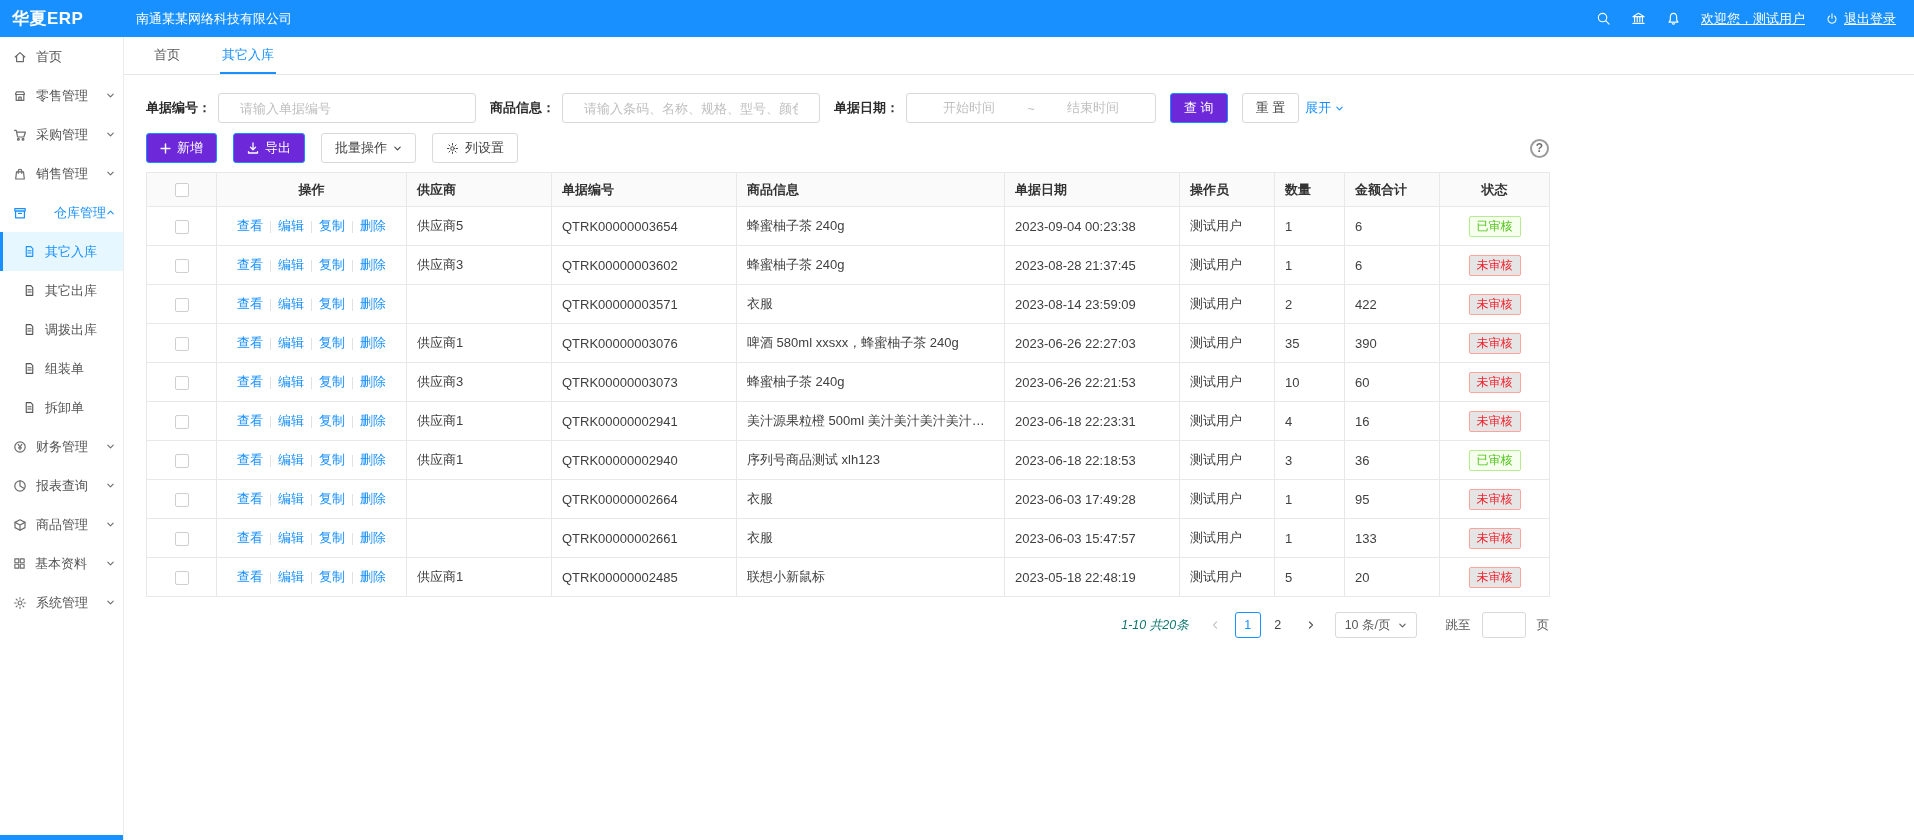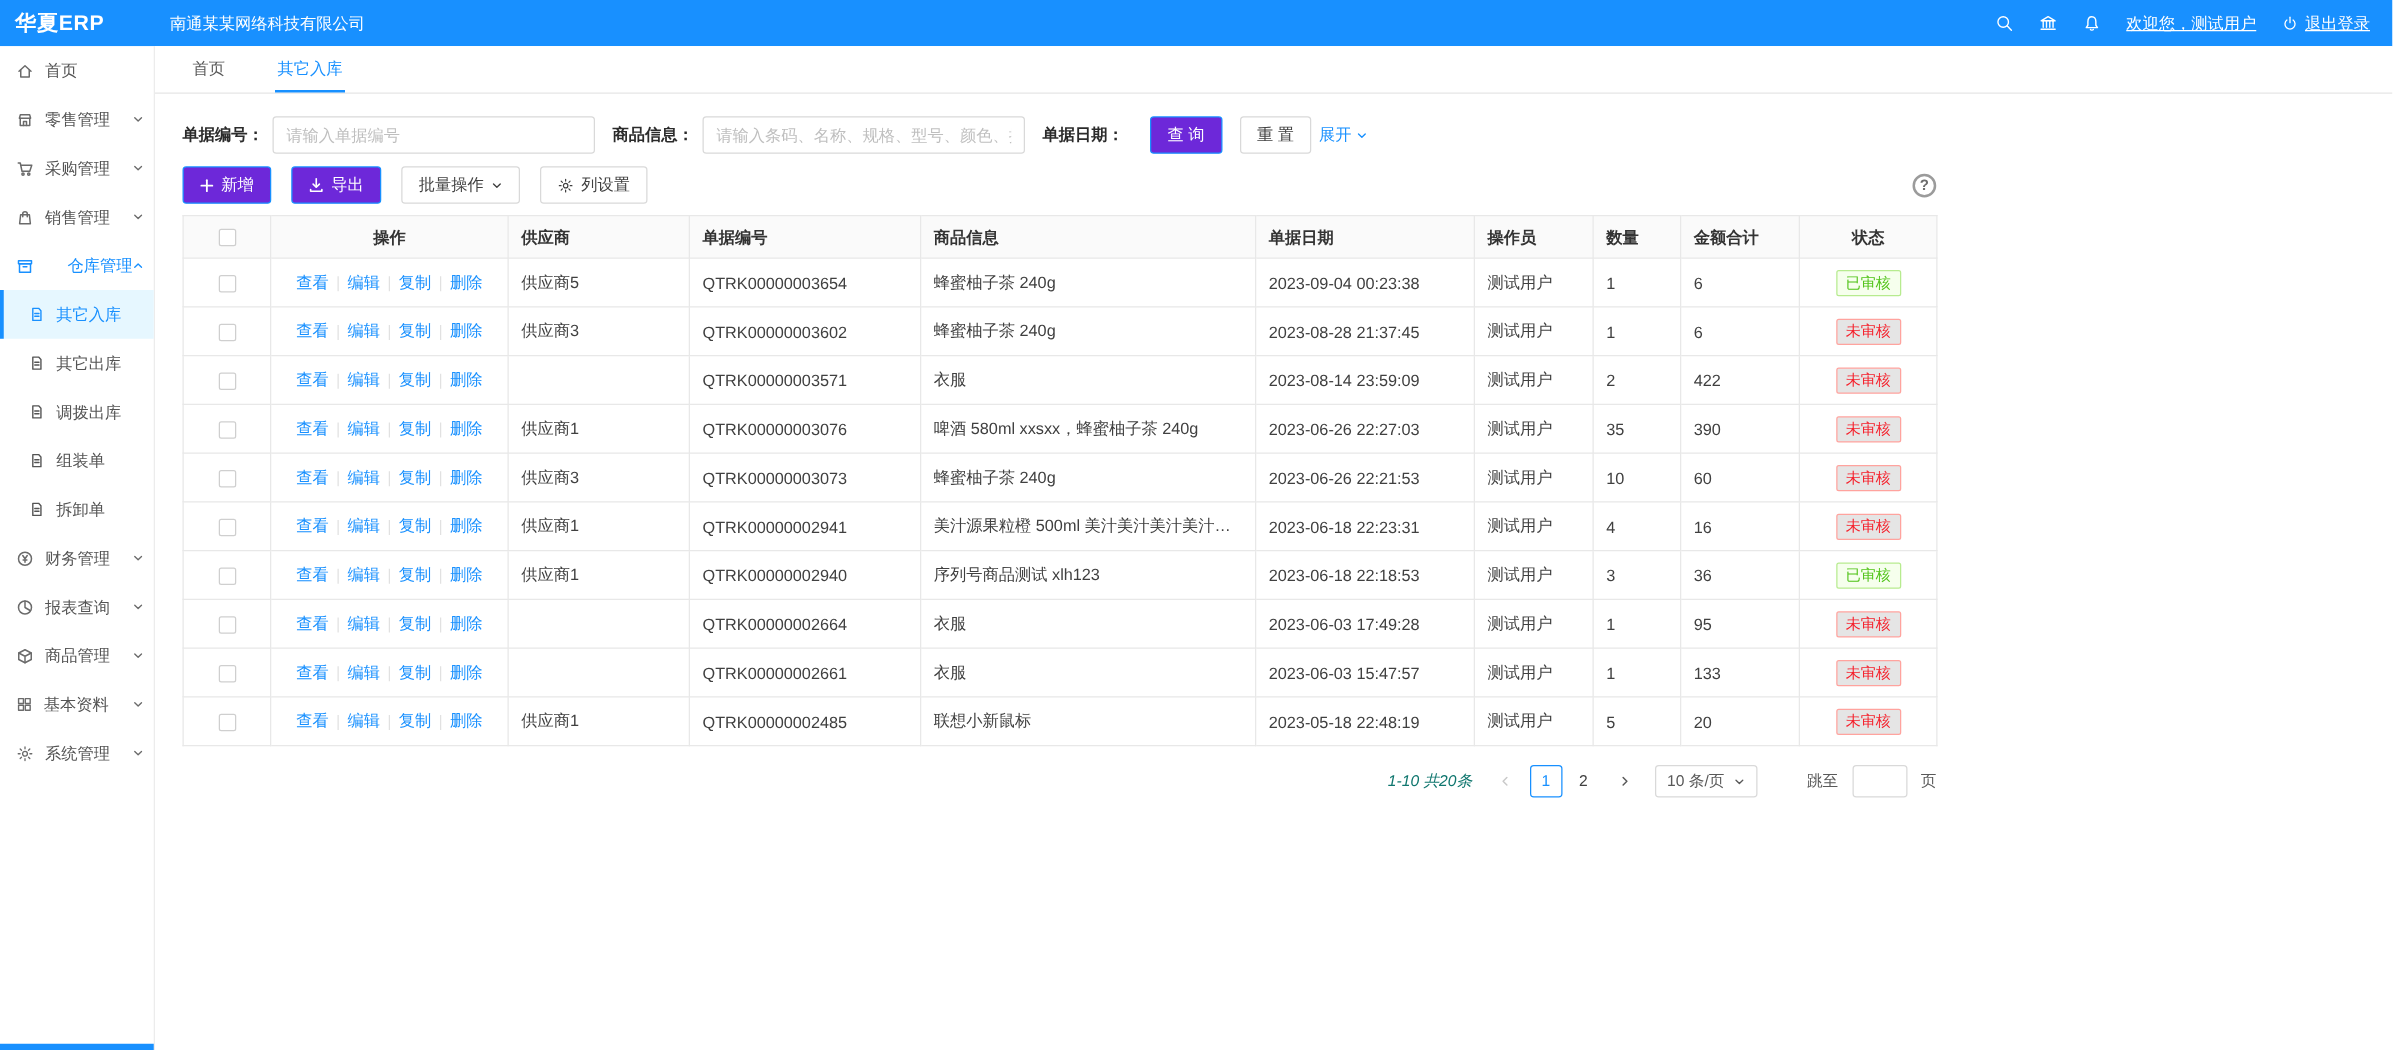--- a/index.html
+++ b/index.html
@@ -36,21 +36,21 @@
   .tabbar { height:38px; border-bottom:1px solid #e6e6e6; display:flex; align-items:stretch; padding-left:28px; gap:38px; background:#fff; }
   .tab { display:flex; align-items:center; color:#595959; cursor:pointer; border-bottom:2px solid transparent; padding:0 2px; font-size:13px; }
   .tab.active { color:#1890ff; border-bottom-color:#1890ff; }
 
   .content { padding-left:22px; }
 
   
   .filter-row { display:flex; align-items:center; margin-top:18px; }
   .filter-group { display:flex; align-items:center; margin-right:14px; }
   .filter-group label { font-weight:600; color:#2b2b2b; margin-right:7px; white-space:nowrap; }
-  .input { height:30px; border:1px solid #d9d9d9; border-radius:3px; padding:0 10px; font-size:13px; color:#404040; background:#fff; }
+  .input { height:30px; border:1px solid #d9d9d9; border-radius:3px; padding:0 21px; font-size:13px; color:#404040; background:#fff; }
   .input::placeholder { color:#bfbfbf; }
   .w258 { width:258px; }
   .date-range { width:250px; height:30px; border:1px solid #d9d9d9; border-radius:3px; display:flex; align-items:center; padding:0 8px; cursor:text; }
   .date-range .ph { flex:1; text-align:center; color:#bfbfbf; font-size:13px; }
   .date-range .sep { color:#bfbfbf; padding:0 4px; }
 
   .btn { height:30px; padding:0 13px; border:1px solid #d9d9d9; background:#fff; border-radius:3px; font-size:13px; display:inline-flex; align-items:center; gap:6px; cursor:pointer; color:#404040; white-space:nowrap; }
   .btn.primary { background:#6d28d9; border-color:#1890ff; color:#fff; }
   .mr14 { margin-right:14px; }
   .expand-link { color:#1890ff; display:inline-flex; align-items:center; gap:4px; cursor:pointer; margin-left:6px; font-size:13px; }
@@ -73,21 +73,21 @@
   .badge-red { color:#f5222d; border-color:#ffa39e; background:#e5e5e5; }
 
   
   .pagination { display:flex; align-items:center; justify-content:flex-end; width:1403px; margin-top:15px; gap:6px; font-size:12.5px; color:#595959; }
   .pg-total { margin-right:8px; color:#0f766e;font-style:italic; }
   .pg-btn { width:24px; height:26px; display:inline-flex; align-items:center; justify-content:center; cursor:pointer; color:#595959; }
   .pg-btn.disabled { color:#c9c9c9; cursor:default; }
   .pg-num { display:inline-flex; width:26px; height:26px; align-items:center; justify-content:center; margin:0 2px; border-radius:3px; cursor:pointer; color:#404040; border:1px solid transparent; }
   .pg-num.active { border-color:#1890ff; color:#1890ff; }
   .page-size { height:26px; border:1px solid #d9d9d9; border-radius:3px; padding:0 9px; display:inline-flex; align-items:center; gap:7px; color:#595959; cursor:pointer; margin:0 6px; }
-  .jump-label { margin-left:16px;padding-left:12px; }
+  .jump-label { margin-left:5px;padding-left:12px; }
   .jump-input { width:44px; height:26px; border:1px solid #d9d9d9; border-radius:3px; margin:0 5px; }
 </style>
 </head>
 <body>
 
 <div class="app">
 
   <header class="app-header">
     <div class="logo">华夏ERP</div>
     <div class="company">南通某某网络科技有限公司</div>
@@ -342,20 +342,25 @@
           <div class="filter-group">
             <label>单据编号：</label>
             <input class="input w258" placeholder="请输入单据编号" style="">
           </div>
           <div class="filter-group">
             <label>商品信息：</label>
             <input class="input w258" placeholder="请输入条码、名称、规格、型号、颜色、扩展..." style="">
           </div>
           <div class="filter-group">
             <label>单据日期：</label>
+            <div class="date-range">
+              <span class="ph">开始时间</span>
+              <span class="sep">~</span>
+              <span class="ph">结束时间</span>
+            </div>
           </div>
           <button class="btn primary mr14">查 询</button>
           <button class="btn">重 置</button>
           <a class="expand-link">
             <span>展开</span>
             <span class="icon">
                 <svg viewBox="0 0 10 10" width="9" height="9" fill="none" stroke="currentColor" stroke-width="1.2" stroke-linecap="round" stroke-linejoin="round">
                   <path d="M2 3.5 L5 6.5 L8 3.5"></path>
                 </svg>
               </span>

